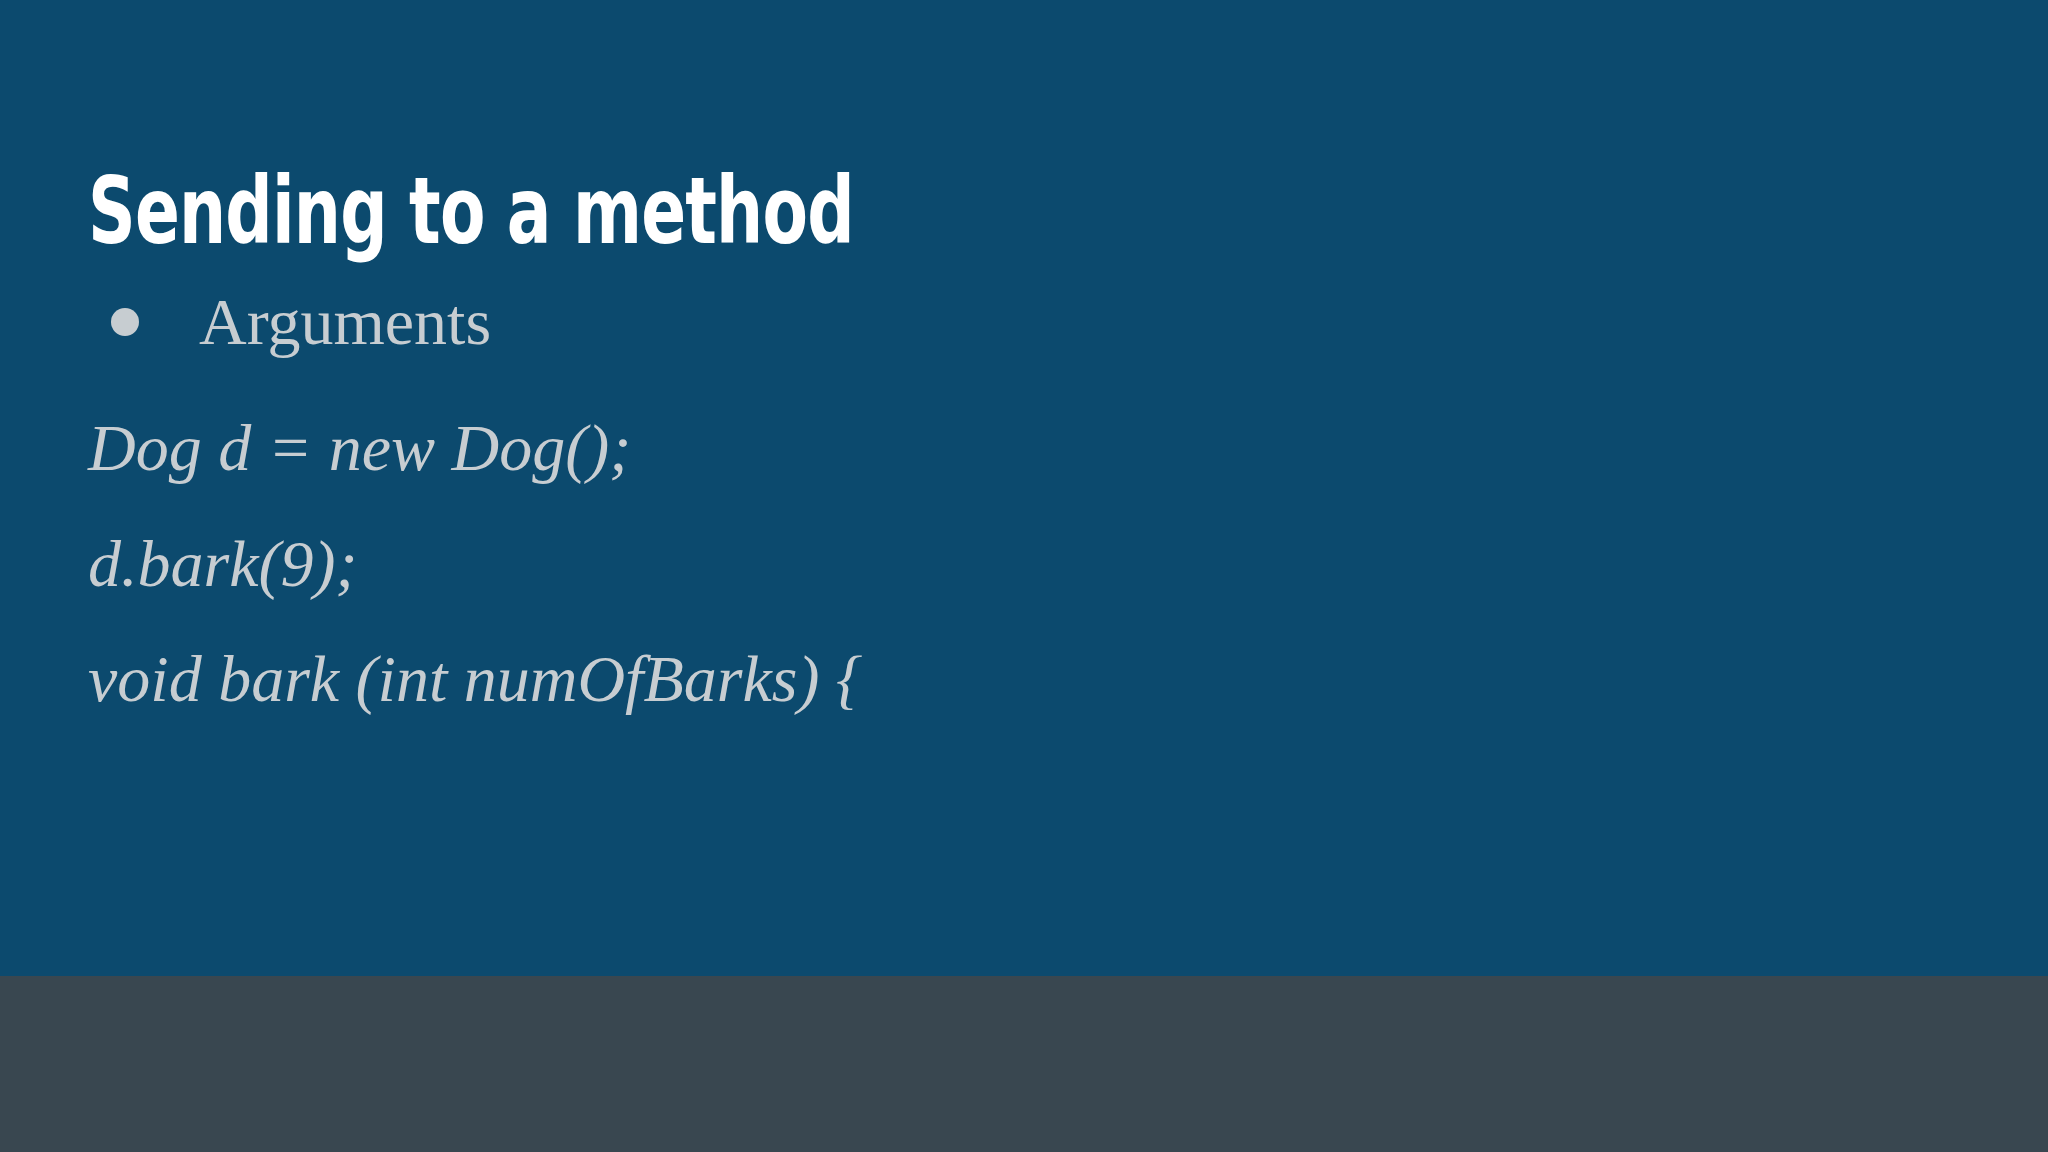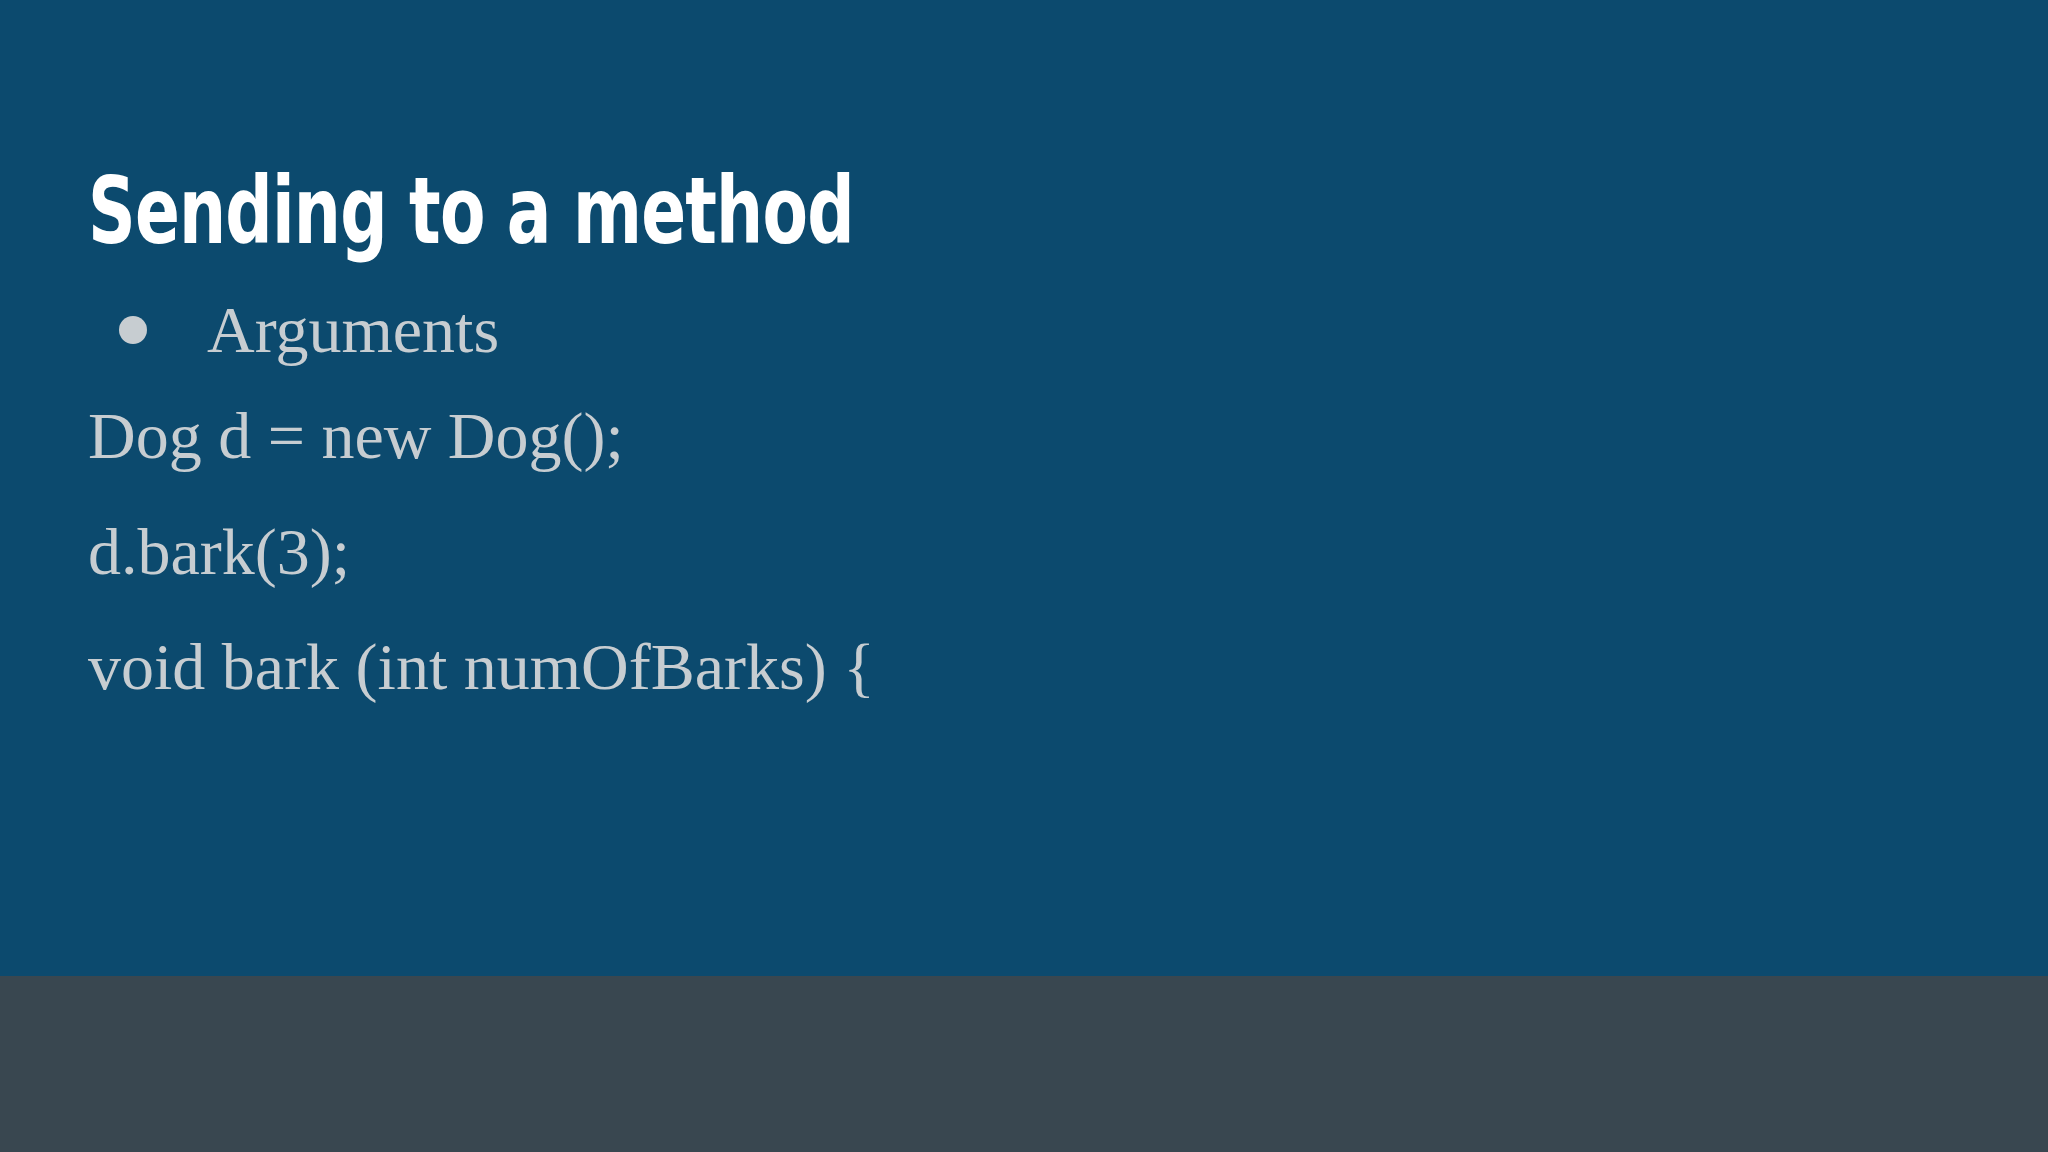--- a/index.html
+++ b/index.html
@@ -40,21 +40,21 @@
 
   .body-block {
     position: absolute;
     left: 88px;
     top: 278px;
     width: 1800px;
   }
 
   .bullet-list {
     list-style: none;
-    margin: 16px;
+    margin: 8px;
     padding: 0;
   }
 
   .bullet-item {
     position: relative;
     display: block;
     padding-left: 103px;
     margin: 0 0 12px 0;
     font-size: 66px;
     line-height: 1.10;
@@ -72,21 +72,22 @@
     border-radius: 50%;
     background: #C7CDD1;
     display: block;
   }
 
   .bullet-text {
     display: inline;
   }
 
   .code-lines {
-    margin-top: 32px;
+    margin-top: 52px;
+    font-style: italic;
   }
 
   .code-line {
     font-size: 66px;
     line-height: 1.12;
     color: #C7CDD1;
     white-space: pre;
     margin: 0 0 42px 0;
   }
 
@@ -105,19 +106,19 @@
 
     <ul class="bullet-list">
       <li class="bullet-item">
         <span class="bullet-dot"></span>
         <span class="bullet-text">Arguments</span>
       </li>
     </ul>
 
     <div class="code-lines">
       <p class="code-line">Dog d = new Dog();</p>
-      <p class="code-line">d.bark(3);</p>
+      <p class="code-line">d.bark(9);</p>
       <p class="code-line">void bark (int numOfBarks) {</p>
     </div>
 
   </div>
 
 </div>
 
 </body></html>

